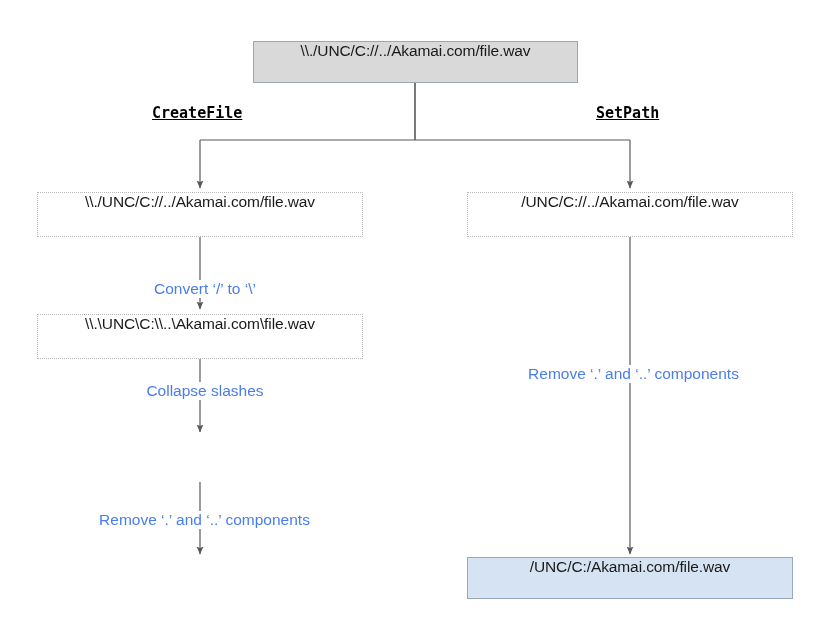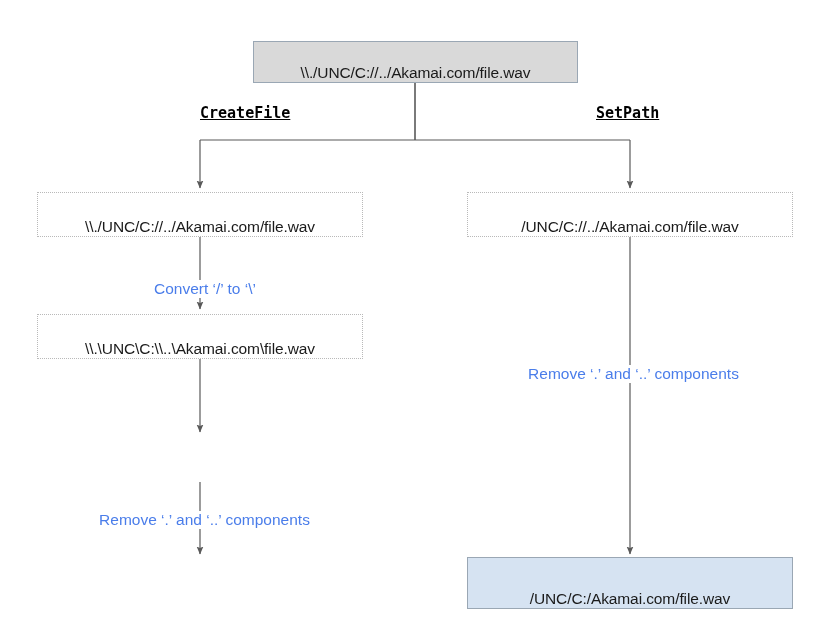--- a/index.html
+++ b/index.html
@@ -22,21 +22,21 @@
     left: 0;
     top: 0;
     width: 825px;
     height: 632px;
     pointer-events: none;
   }
   .node {
     position: absolute;
     box-sizing: border-box;
     display: flex;
-    align-items: flex-end;
+    align-items: flex-start;
     justify-content: center;
     font-size: 15.5px;
     color: #1a1a1a;
     letter-spacing: -0.1px;
     white-space: nowrap;
   }
   .node.grey {
     background: #d9d9d9;
     border: 1px solid #9aa7b4;
   }
@@ -100,42 +100,43 @@
 
     <g>
       <path d="M630,237 L630,554" stroke="#595959" stroke-width="1.2" fill="none" marker-end="url(#arrow)"></path>
     </g>
   </svg>
 
   <div class="node grey" style="left:253px; top:41px; width:325px; height:42px;">
     <span>\\./UNC/C://../Akamai.com/file.wav</span>
   </div>
 
-  <div class="api-label" style="left:150px; top:104px;margin-left:48px;">CreateFile</div>
+  <div class="api-label" style="left:150px; top:104px;">CreateFile</div>
 
   <div class="api-label" style="left:594px; top:104px;">SetPath</div>
 
   <div class="node dotted" style="left:37px; top:192px; width:326px; height:45px;">
     <span>\\./UNC/C://../Akamai.com/file.wav</span>
   </div>
 
   <div class="edge-label" style="left:137px; top:264px; width:128px;margin-top:16px;">Convert ‘/’ to ‘\’</div>
 
   <div class="node dotted" style="left:37px; top:314px; width:326px; height:45px;">
     <span>\\.\UNC\C:\\..\Akamai.com\file.wav</span>
   </div>
 
+  <div class="edge-label" style="left:129px; top:382px; width:144px;">Collapse slashes</div>
 
 
   <div class="edge-label" style="left:80px; top:511px; width:241px;">Remove ‘.’ and ‘..’ components</div>
 
 
   <div class="node dotted" style="left:467px; top:192px; width:326px; height:45px;">
     <span>/UNC/C://../Akamai.com/file.wav</span>
   </div>
 
   <div class="edge-label" style="left:509px; top:365px; width:241px;">Remove ‘.’ and ‘..’ components</div>
 
-  <div class="node blue" style="left:467px; top:557px; width:326px; height:52px;">
+  <div class="node blue" style="left:467px; top:557px; width:326px; height:42px;">
     <span>/UNC/C:/Akamai.com/file.wav</span>
   </div>
 
 </div>
 
 </body></html>

